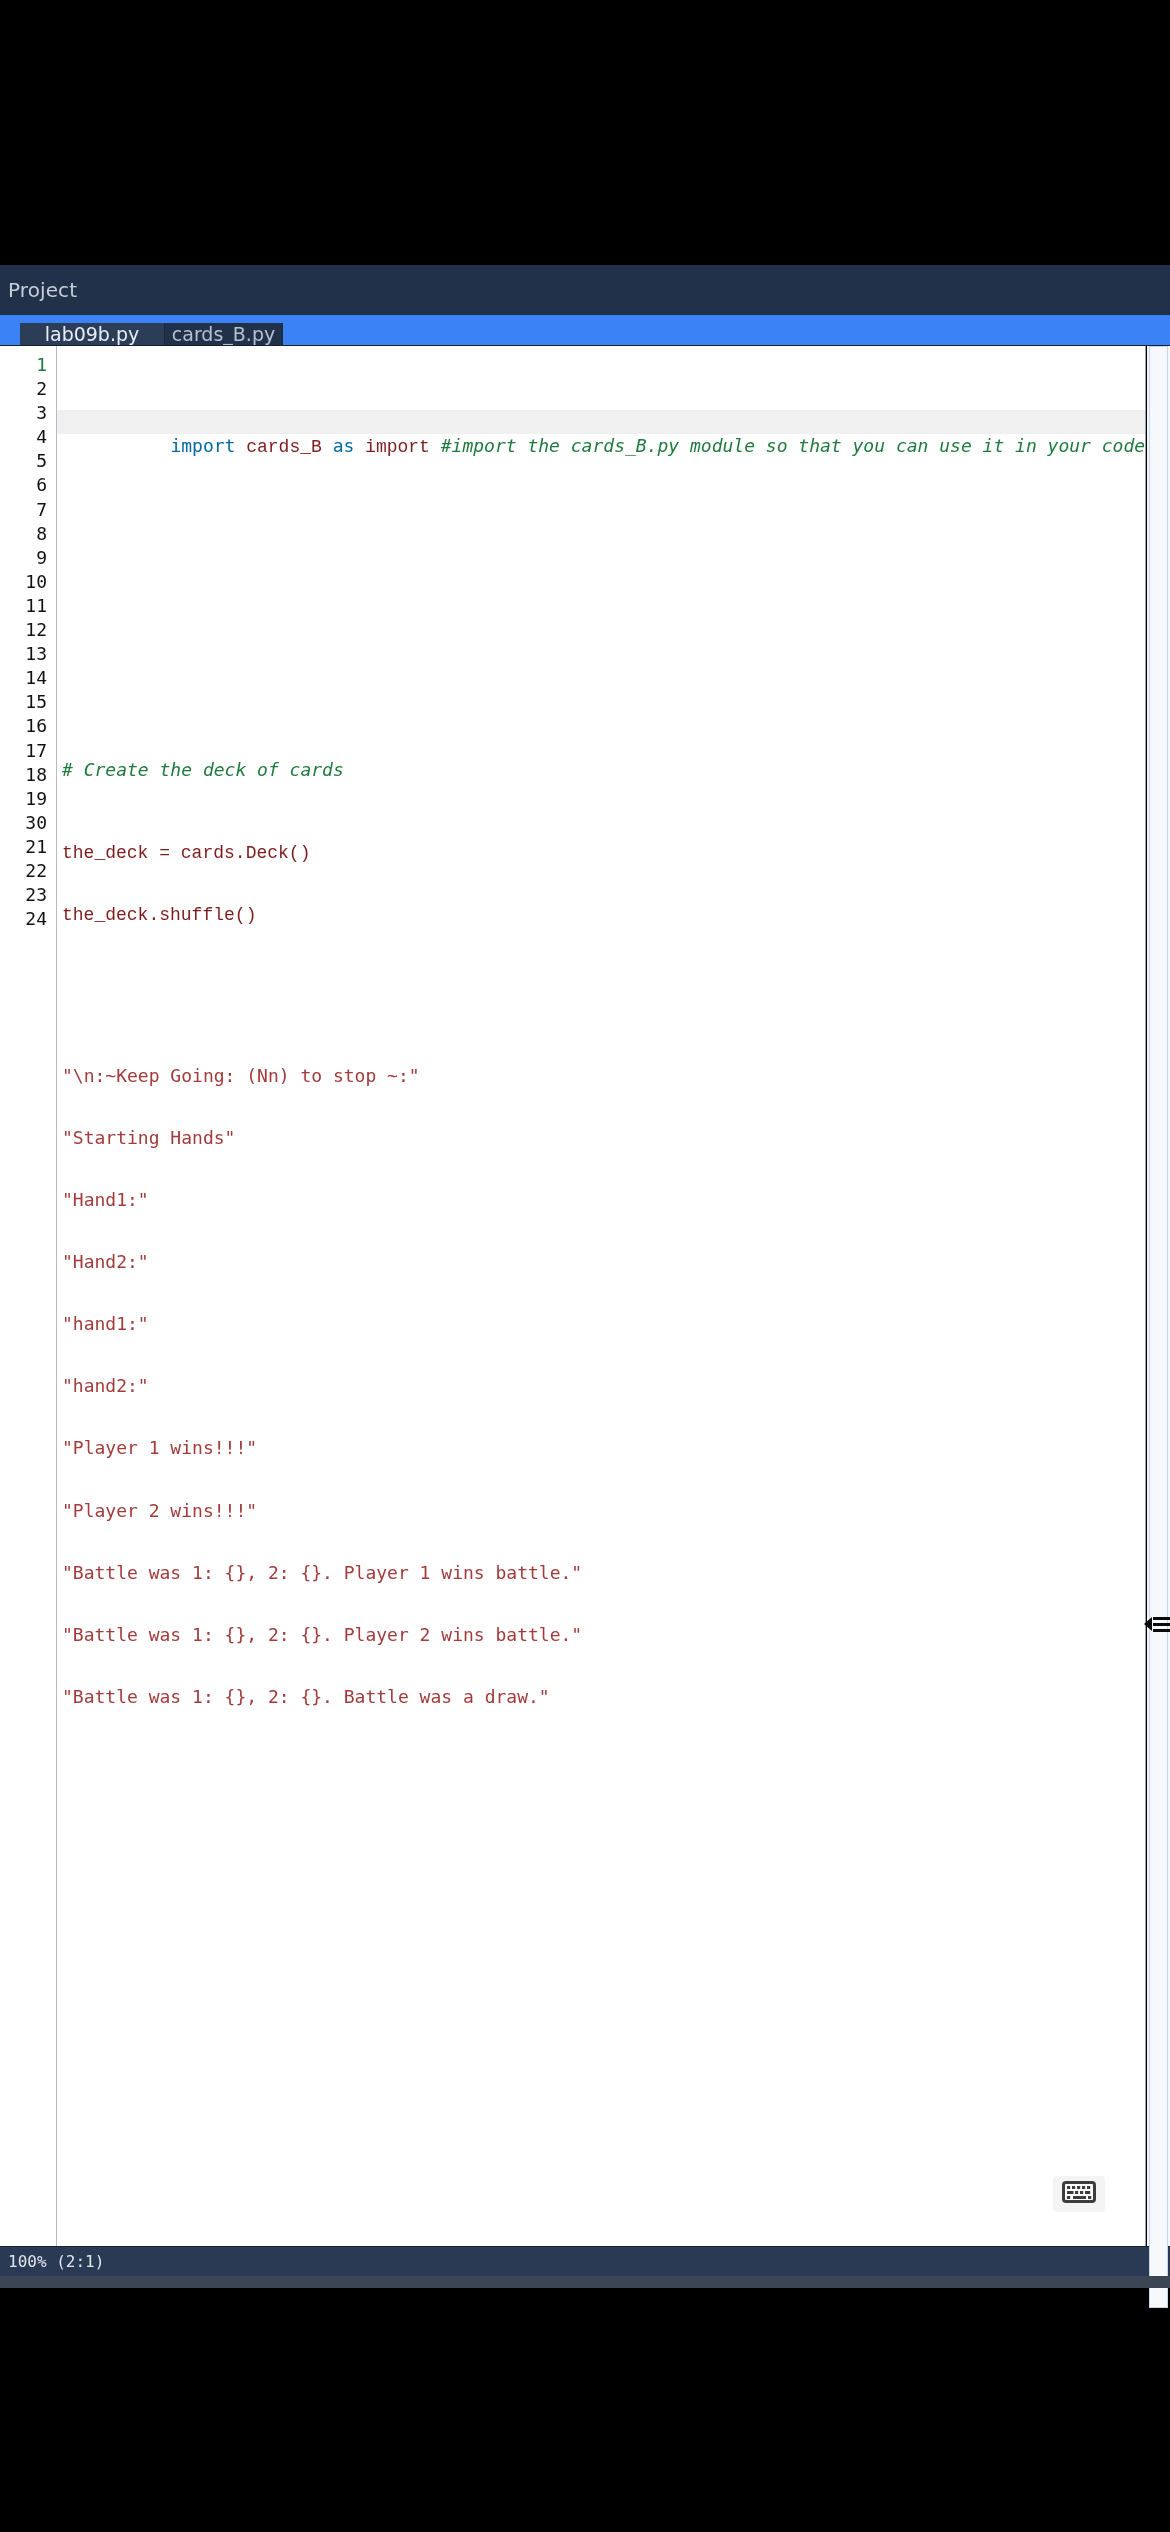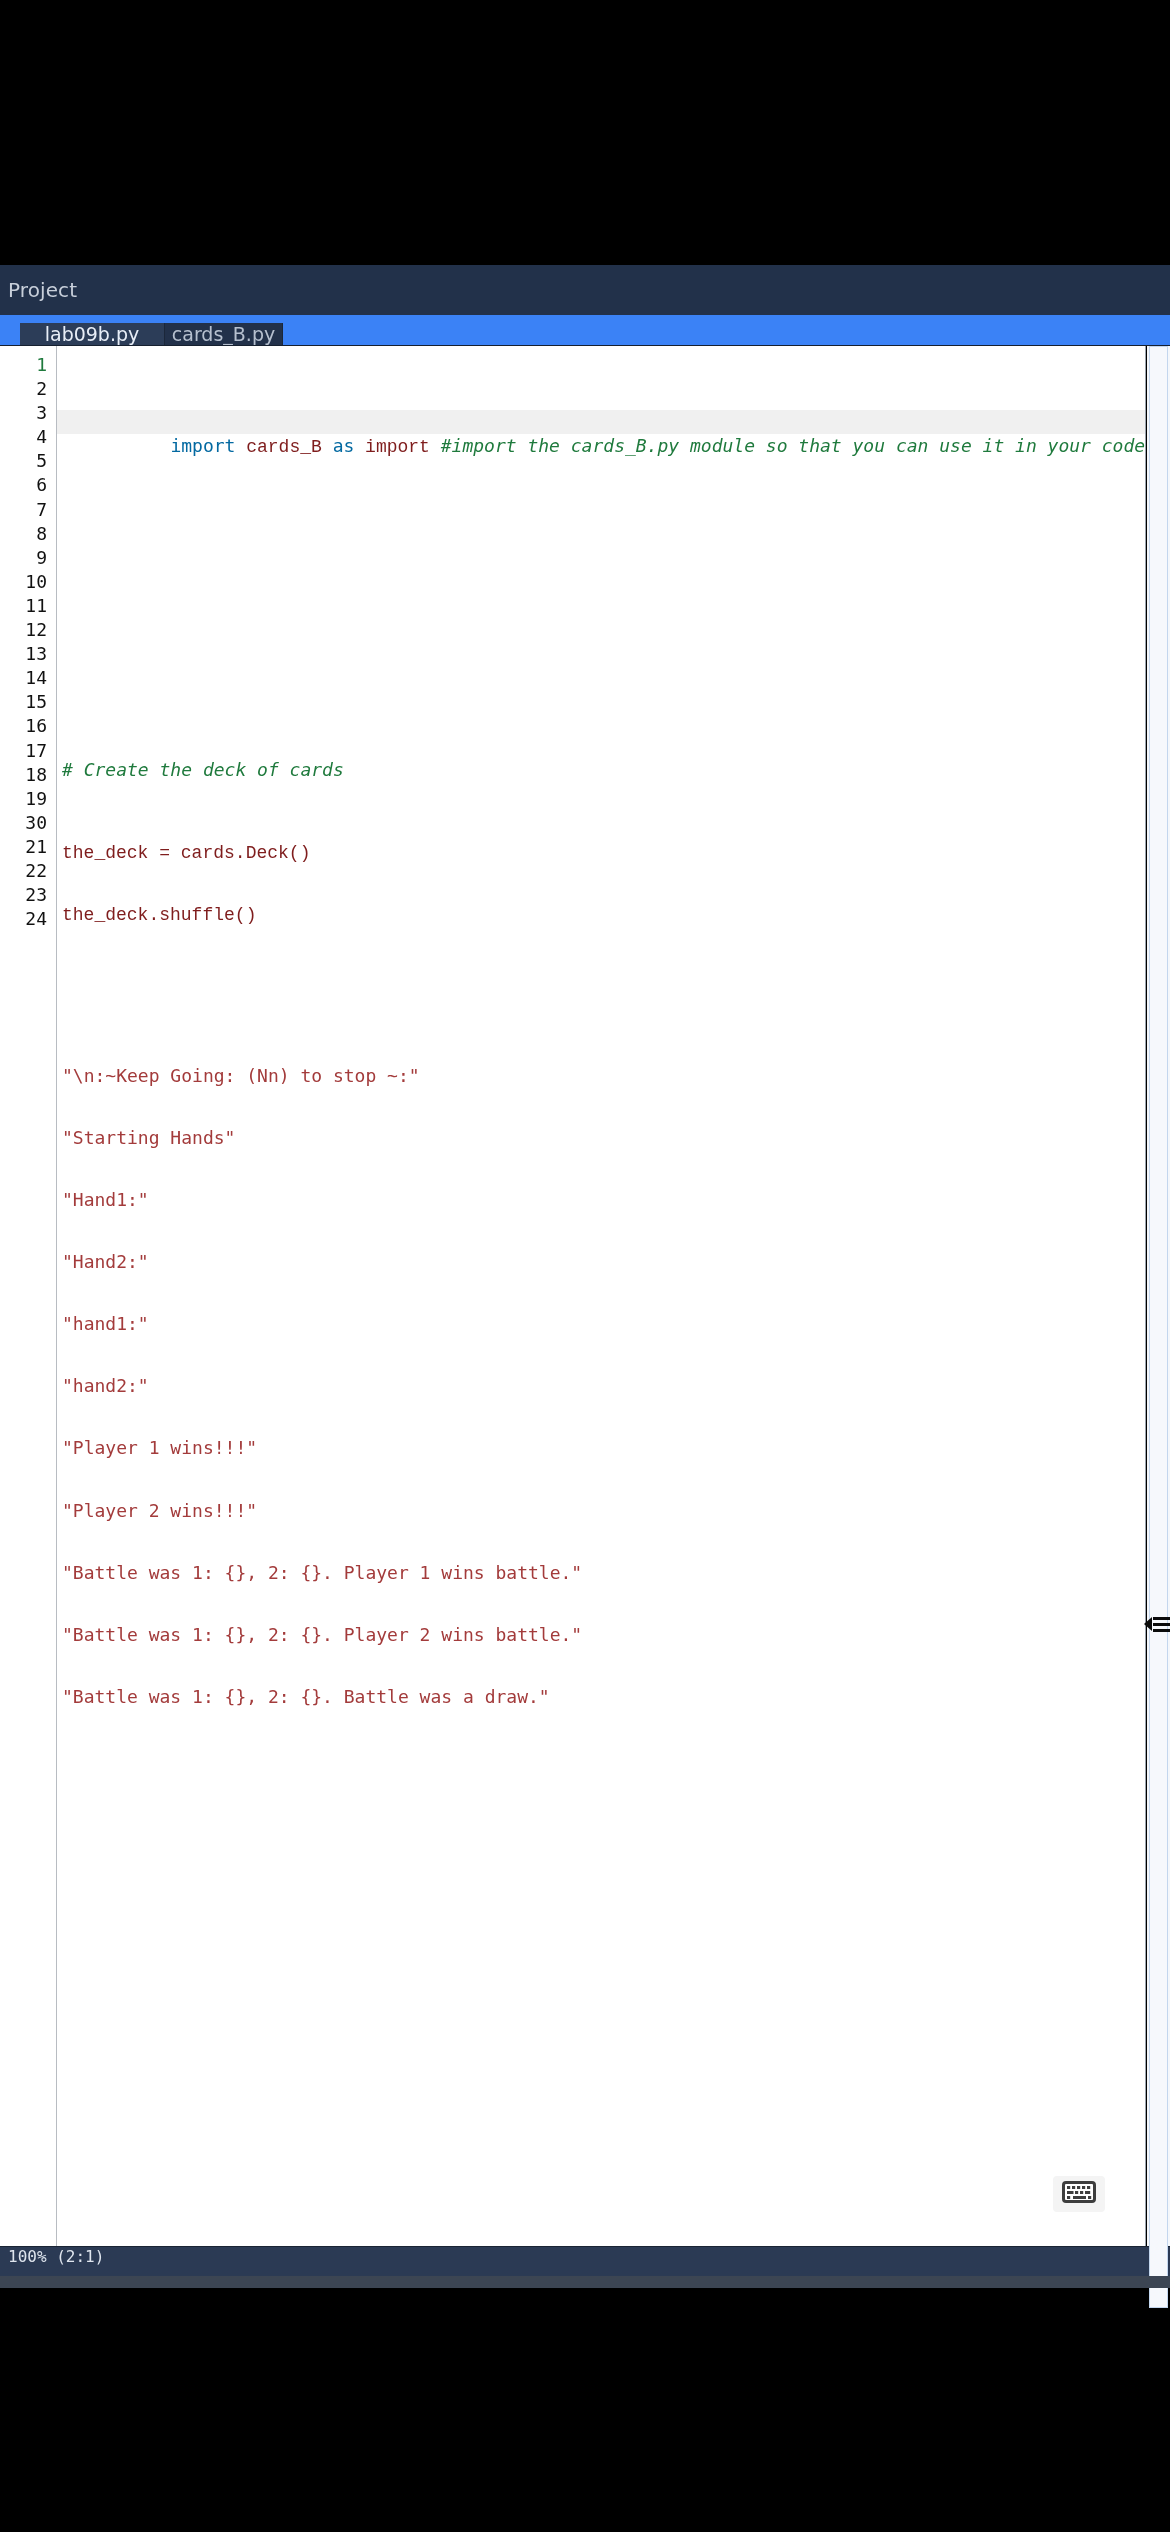--- a/index.html
+++ b/index.html
@@ -214,21 +214,21 @@
     justify-content: center;
     z-index: 15;
   }
 
   
   #status-bar {
     height: 30px;
     flex: 0 0 30px;
     background: #2b3a54;
     display: flex;
-    align-items: flex-start;
+    align-items: center;
     color: #dfe5ee;
     font-family: "DejaVu Sans Mono", monospace;
     font-size: 16px;
     padding-left: 8px;
     box-sizing: border-box;
     border-top: 1px solid #1a2435;
   }
   #bottom-strip {
     position: absolute;
     left: 0;

